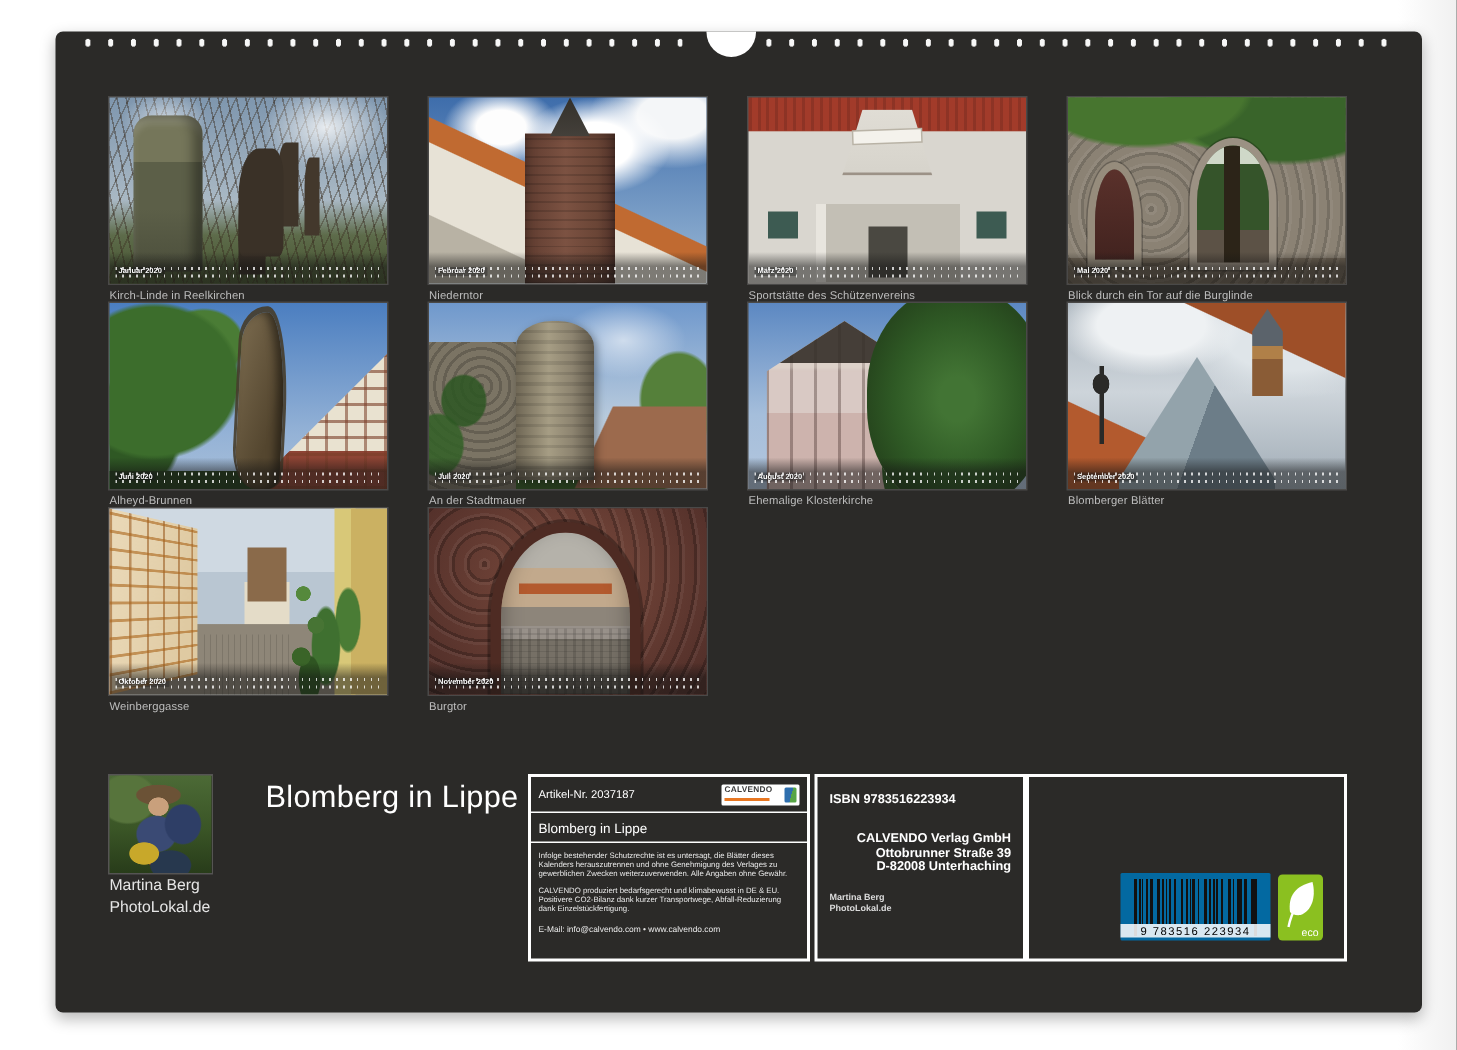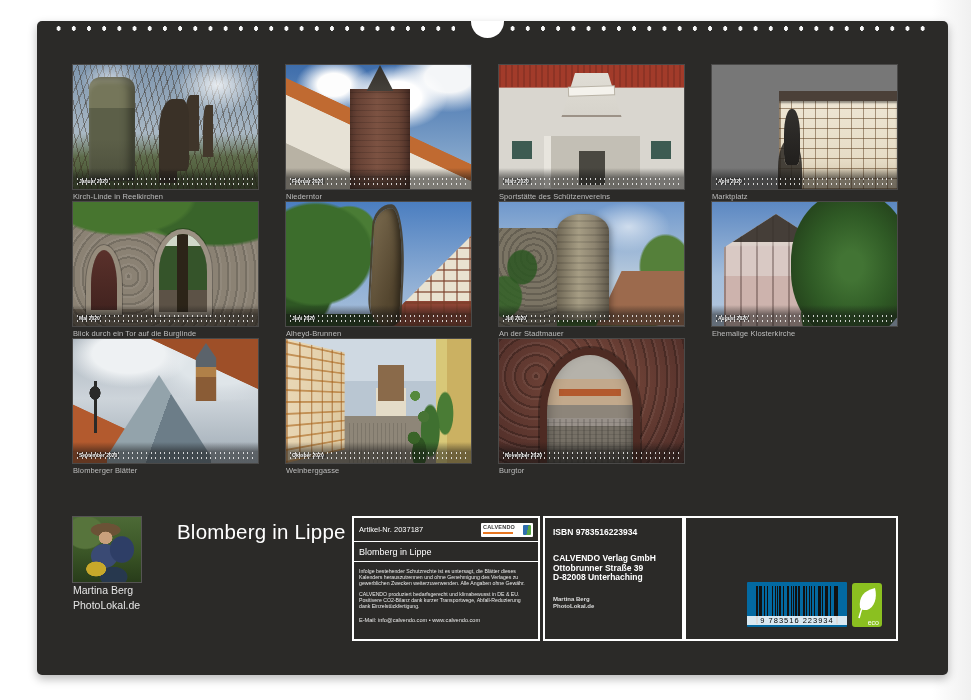--- a/index.html
+++ b/index.html
@@ -165,21 +165,21 @@
   .logo-txt{display:flex;flex-direction:column;line-height:1;}
   .logo-name{font-size:5.5px;font-weight:bold;color:#3a3a3a;letter-spacing:.2px;}
   .logo-tag{margin-top:1px;height:2px;width:30px;background:var(--orange,#e87722);}
   .logo-ic{width:8px;height:10px;background:linear-gradient(105deg,#2f6fae 0 55%,#58a546 55%);border-radius:1px;}
   .b1-title{border-bottom:1.5px solid #fff;padding:5px;font-size:9px;flex:0 0 auto;height:20px;box-sizing:border-box;}
   .b1-legal{padding:6px 5px 3px;font-size:5.2px;line-height:6.1px;color:#eaeaea;}
   .b1-legal p{margin:0 0 5px;}
   .b1-legal .email{margin-top:7px;font-size:5.6px;}
   .box2{left:506px;width:141px;padding:9px 8px;font-weight:bold;}
   .isbn{font-size:8.5px;}
-  .pub{margin-top:17px;font-size:8.5px;line-height:9.5px;}
+  .pub{margin-top:17px;font-size:8.5px;line-height:9.5px;text-align:right;}
   .contact{margin-top:13px;font-size:6px;line-height:7px;color:#dcdcdc;}
   .box3{left:647px;width:214px;}
   .barcode{position:absolute;left:61px;top:64px;width:100px;height:45px;background:#0369a1;border-radius:1px;}
   .bars{position:absolute;left:9px;right:9px;top:4px;height:30px;background-image:repeating-linear-gradient(90deg,#111 0 1.6px,rgba(0,0,0,0) 1.6px 3.4px,#111 3.4px 4.6px,rgba(0,0,0,0) 4.6px 7.8px),repeating-linear-gradient(90deg,#111 0 1px,rgba(0,0,0,0) 1px 5.3px);}
   .bars::before,.bars::after{content:"";position:absolute;top:0;bottom:-8px;width:1.6px;background:#111;}
   .bars::before{left:0;}
   .bars::after{right:0;}
   .digits{position:absolute;left:0;right:0;bottom:2px;text-align:center;font-size:7.5px;letter-spacing:1px;color:#000;background:rgba(255,255,255,.85);}
   .eco-badge{position:absolute;left:166px;top:65px;width:30px;height:44px;background:var(--eco,#8bc020);border-radius:3px;}
   .eco-badge svg{position:absolute;left:3px;top:3px;}
@@ -215,28 +215,20 @@
 
       <figure class="thumb">
         <div class="ph p3">
           <div class="minical">
             <span class="month">März 2020</span>
           </div>
         </div>
         <figcaption class="cap">Sportstätte des Schützenvereins</figcaption>
       </figure>
 
-      <figure class="thumb">
-        <div class="ph p4">
-          <div class="minical">
-            <span class="month">April 2020</span>
-          </div>
-        </div>
-        <figcaption class="cap">Marktplatz</figcaption>
-      </figure>
 
       <figure class="thumb">
         <div class="ph p5">
           <div class="minical">
             <span class="month">Mai 2020</span>
           </div>
         </div>
         <figcaption class="cap">Blick durch ein Tor auf die Burglinde</figcaption>
       </figure>
 

